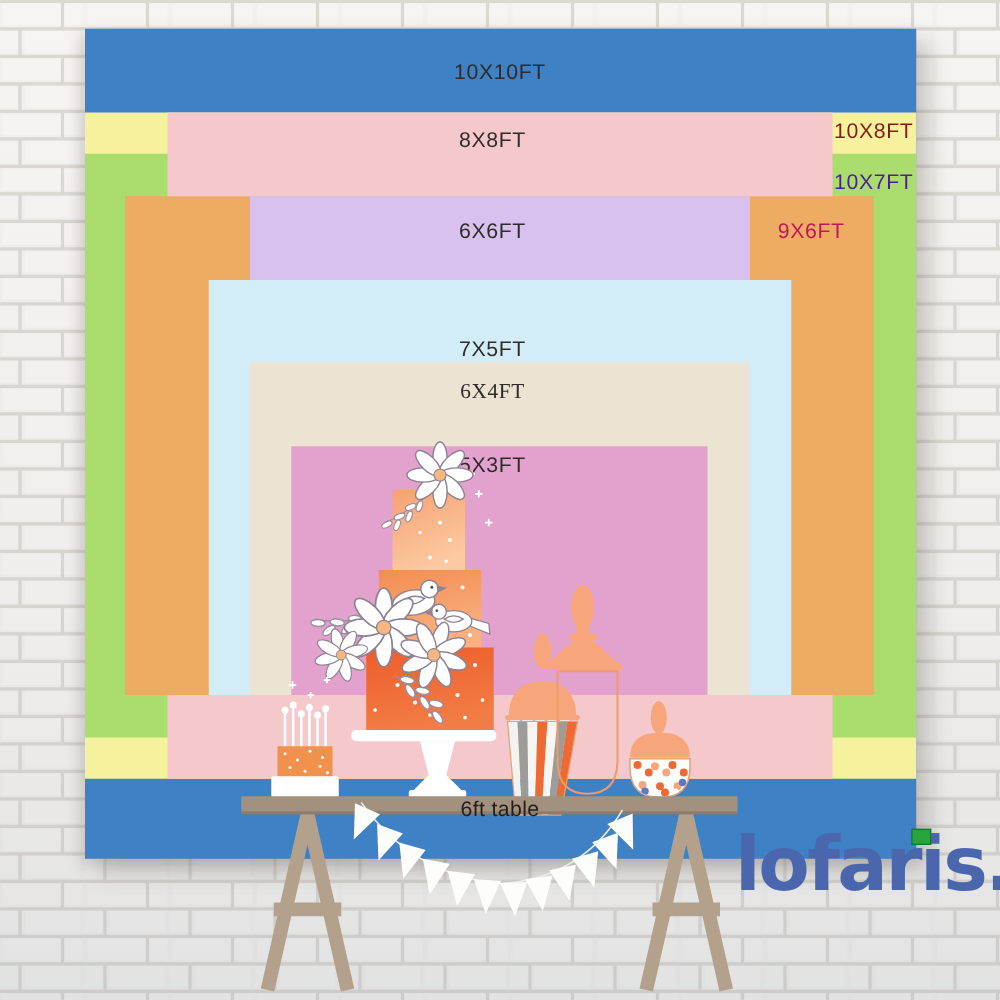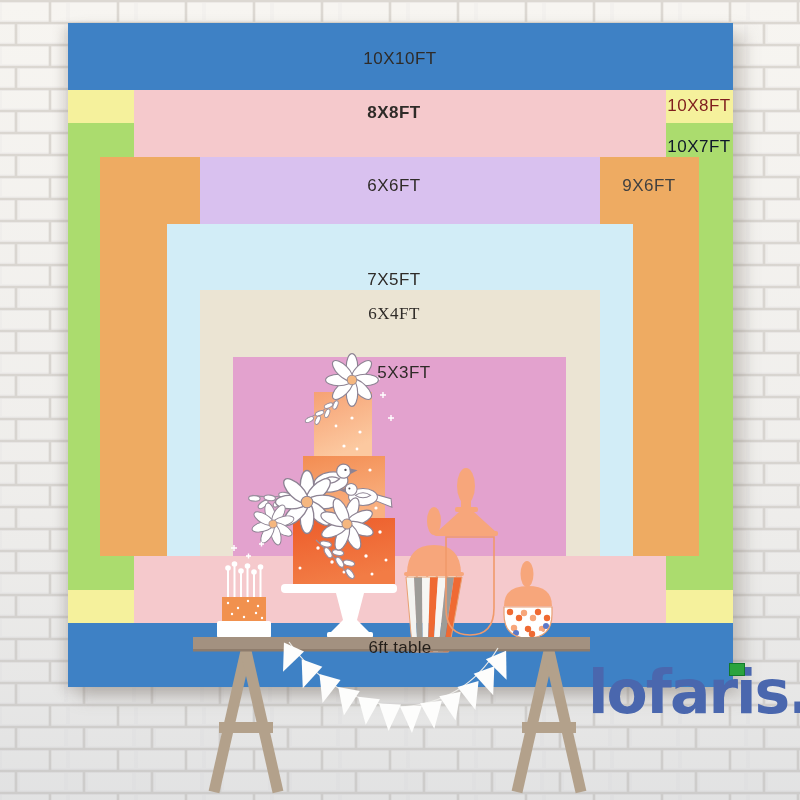--- a/index.html
+++ b/index.html
@@ -15,26 +15,26 @@
   #r-9x6  {left:100px;top:157px;width:599px;height:399px;}
   #r-6x6  {left:200px;top:157px;width:400px;height:399px;}
   #r-7x5  {left:167px;top:224px;width:466px;height:332px;}
   #r-6x4  {left:200px;top:290px;width:400px;height:266px;}
   #r-5x3  {left:233px;top:357px;width:333px;height:199px;}
   .lbl{position:absolute;transform:translate(-50%,-50%);
        font-size:17px;line-height:1;letter-spacing:.5px;white-space:nowrap;}
   #lbl-10x10{left:400px;top:58px;}
   #lbl-10x8 {left:699px;top:105px;}
   #lbl-10x7 {left:699px;top:146px;}
-  #lbl-8x8  {left:394px;top:112px;font-weight:bold;}
+  #lbl-8x8  {left:394px;top:112px;}
   #lbl-9x6  {left:649px;top:185px;}
   #lbl-6x6  {left:394px;top:173px;}
   #lbl-7x5  {left:394px;top:247px;margin-top:32px;}
   #lbl-6x4  {left:394px;top:313px;}
-  #lbl-5x3  {left:404px;top:372px;}
+  #lbl-5x3  {left:394px;top:372px;}
   #scene{position:absolute;left:0;top:0;pointer-events:none;}
   #table-label{position:absolute;left:400px;top:648px;transform:translate(-50%,-50%);
                font-size:17px;letter-spacing:.3px;color:#241f1a;white-space:nowrap;}
   #logo{position:absolute;left:588px;top:662px;font-family:"DejaVu Sans","Liberation Sans",sans-serif;
         font-weight:bold;font-size:60px;letter-spacing:-2px;line-height:1;white-space:nowrap;}
   #logo-flag{position:absolute;left:729px;top:663px;width:16px;height:13px;
              border:1.5px solid #11792a;box-sizing:border-box;}
 </style>
 </head>
 <body>
@@ -68,23 +68,23 @@
   <div class="r" id="r-10x7" style="background-color: rgb(171, 220, 110);"></div>
   <div class="r" id="r-8x8" style="background-color: rgb(245, 201, 204);"></div>
   <div class="r" id="r-9x6" style="background-color: rgb(238, 171, 98);"></div>
   <div class="r" id="r-6x6" style="background-color: rgb(217, 193, 239);"></div>
   <div class="r" id="r-7x5" style="background-color: rgb(210, 237, 247);"></div>
   <div class="r" id="r-6x4" style="background-color: rgb(235, 228, 211);"></div>
   <div class="r" id="r-5x3" style="background-color: rgb(227, 162, 206);"></div>
 
   <div class="lbl" id="lbl-10x10" style="color: rgb(47, 43, 40);">10X10FT</div>
   <div class="lbl" id="lbl-10x8" style="color: #7f1d1d;">10X8FT</div>
-  <div class="lbl" id="lbl-10x7" style="color: #0f172a;">10X7FT</div>
+  <div class="lbl" id="lbl-10x7" style="color: #4c1d95;">10X7FT</div>
   <div class="lbl" id="lbl-8x8" style="color: rgb(47, 43, 40);">8X8FT</div>
-  <div class="lbl" id="lbl-9x6" style="color: #404040;">9X6FT</div>
+  <div class="lbl" id="lbl-9x6" style="color: #be185d;">9X6FT</div>
   <div class="lbl" id="lbl-6x6" style="color: rgb(47, 43, 40); margin-top: 12px;">6X6FT</div>
   <div class="lbl" id="lbl-7x5" style="color: rgb(47, 43, 40);">7X5FT</div>
   <div class="lbl" id="lbl-6x4" style="color: rgb(47, 43, 40); font-family: Liberation Serif, serif;">6X4FT</div>
   <div class="lbl" id="lbl-5x3" style="color: rgb(47, 43, 40);">5X3FT</div>
 
   <svg id="scene" width="800" height="800" viewBox="0 0 800 800">
     <defs>
       <linearGradient id="gTop" x1="0" y1="0" x2="0.4" y2="1">
         <stop offset="0" stop-color="#f6a173"></stop>
           <stop offset="1" stop-color="#fcc9a0"></stop>

